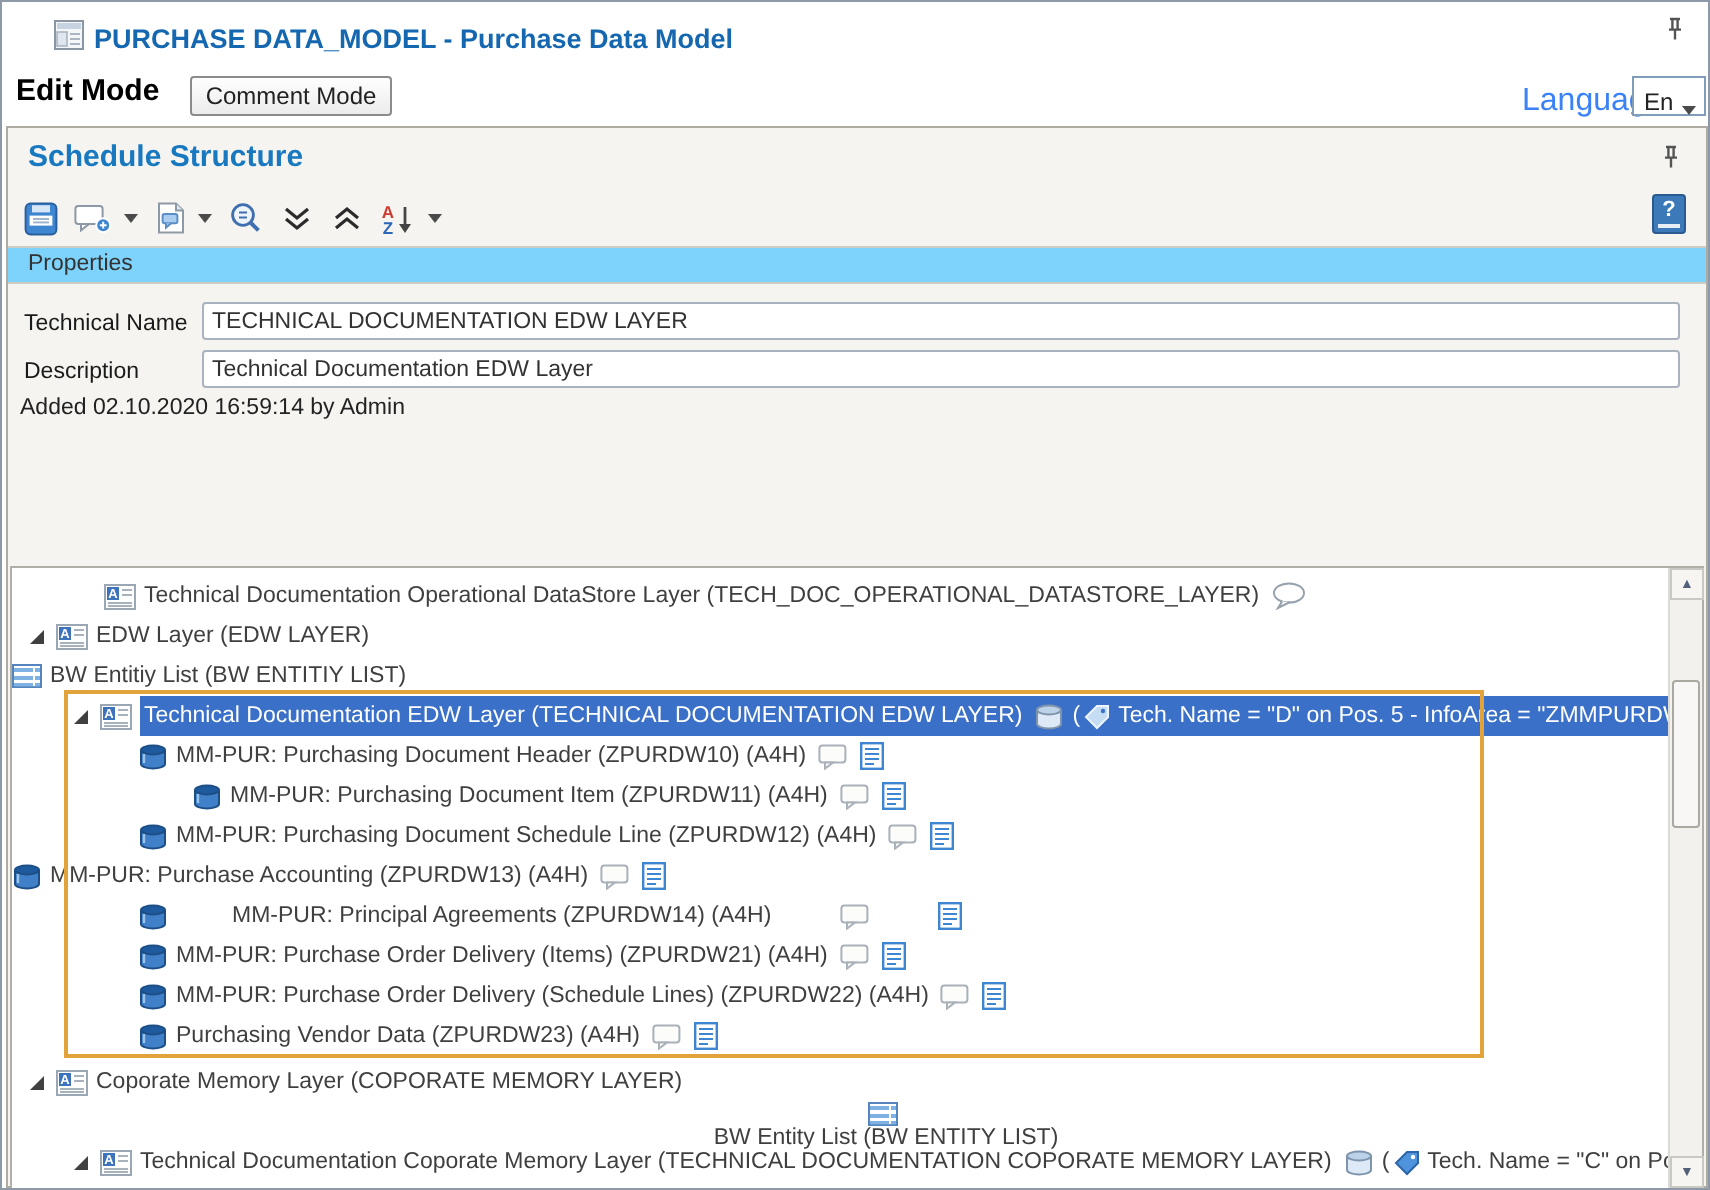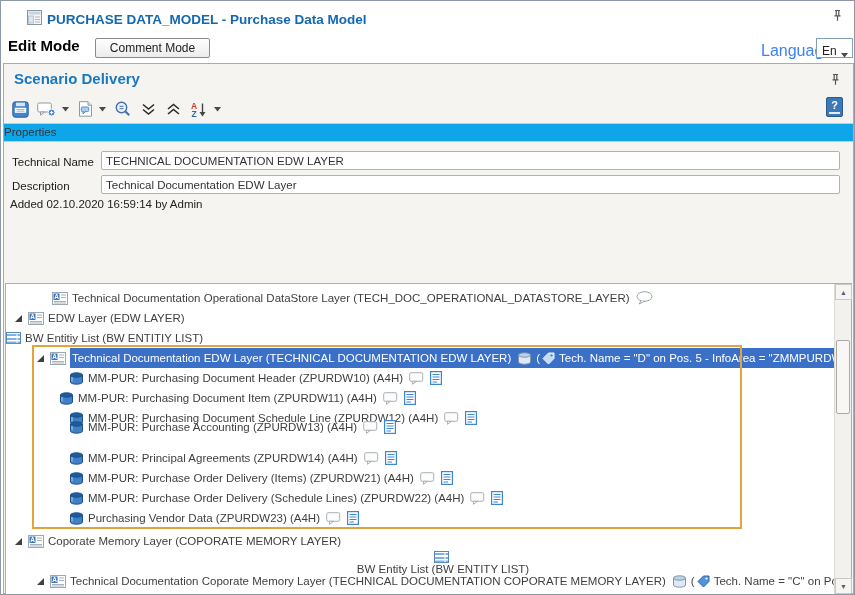--- a/index.html
+++ b/index.html
@@ -7,36 +7,36 @@
 body { font-family:"Liberation Sans", sans-serif; }
 #app { position:relative; width:855px; height:595px; background:#fff; border:1px solid #8d99a6; overflow:hidden; }
 
 
 .title-icon { position:absolute; left:25px; top:8px; }
 .doc-title { position:absolute; left:46px; top:11px; font-size:13.5px; font-weight:bold; color:#1568b0; }
 .pin-top { position:absolute; right:11px; top:7px; cursor:pointer; }
 
 
 .edit-mode { position:absolute; left:7px; top:36px; font-size:15px; font-weight:bold; color:#000; }
-.comment-btn { position:absolute; left:94px; top:37px; width:115px; height:20px; border:1px solid #8b8b8b; border-radius:2px; background:linear-gradient(#fefefe,#ececec); font-family:"Liberation Sans",sans-serif; font-size:12px; color:#222; cursor:pointer; }
+.comment-btn { position:absolute; left:94px; top:37px; width:101px; height:20px; border:1px solid #8b8b8b; border-radius:2px; background:linear-gradient(#fefefe,#ececec); font-family:"Liberation Sans",sans-serif; font-size:12px; color:#222; cursor:pointer; }
 .lang-label { position:absolute; left:760px; top:41px; font-size:16px; color:#3b82f6; }
 .lang-select { position:absolute; left:815px; top:37px; width:37px; height:20px; border:1px solid #7f9db9; background:#fff; font-size:12px; color:#222; padding:5px 0 0 5px; cursor:pointer; }
 .lang-caret { position:absolute; right:4px; top:8px; }
 
 
 .panel { position:absolute; left:2px; top:62px; width:851px; height:531px; background:#f5f4f0; border:1px solid #aeaca2; }
 .panel-title { position:absolute; left:10px; top:6px; font-size:15px; font-weight:bold; color:#1878c0; }
 .pin-panel { position:absolute; right:12px; top:8px; cursor:pointer; }
 .toolbar { position:absolute; left:8px; top:33px; height:24px; display:flex; align-items:center; gap:8px; }
 .tb-icon { display:flex; align-items:center; cursor:pointer; }
 .tb-caret { display:flex; align-items:center; cursor:pointer; margin-left:-2px; }
 .help-btn { position:absolute; right:10px; top:33px; width:17px; height:20px; background:#3c79b8; border:1px solid #2b5a90; border-radius:2px; color:#fff; font-size:11px; font-weight:bold; text-align:center; line-height:15px; cursor:pointer; }
 .help-bar { position:absolute; left:2px; right:2px; bottom:2px; height:2px; background:#e8eef6; }
 
-.props-bar { position:absolute; left:0; top:59px; width:849px; height:19px; background:#0ea5e9; border-top:1px solid #cdccc4; border-bottom:1px solid #cdccc4; font-size:11.5px; color:#333; line-height:17px; }
+.props-bar { position:absolute; left:0; top:59px; width:849px; height:19px; background:#7dd3fc; border-top:1px solid #cdccc4; border-bottom:1px solid #cdccc4; font-size:11.5px; color:#333; padding-left:10px; line-height:17px; }
 
 .field-label { position:absolute; left:8px; font-size:11.5px; color:#1a1a1a;text-align:right; }
 .field-input { position:absolute; left:97px; width:739px; height:19px; border:1px solid #a9b3bf; border-radius:2px; background:#fff; font-family:"Liberation Sans",sans-serif; font-size:11.5px; color:#333; padding:0 4px; }
 .added-line { position:absolute; left:6px; top:134px; font-size:11.5px; color:#222; }
 
 
 .treebox { position:absolute; left:1px; top:219px; width:847px; height:312px; background:#fff; border:1px solid #b0aea6; }
 .tree-viewport { position:absolute; left:0; top:0; width:828px; height:310px; overflow:hidden; }
 .tree-row { position:absolute; left:0; width:828px; height:20px; display:flex; align-items:center; font-size:11.5px; color:#3f3f3f; white-space:nowrap; cursor:default; }
 .exp { flex:0 0 14px; display:flex; align-items:center; cursor:pointer; }
@@ -77,21 +77,21 @@
   <button class="comment-btn">Comment Mode</button>
   <span class="lang-label">Language</span>
   <div class="lang-select">
     <span>En</span>
     <span class="lang-caret"><svg width="7" height="5">
           <polygon points="0,0 7,0 3.5,4.5" fill="#4a4a4a"></polygon>
         </svg></span>
   </div>
 
   <div class="panel">
-    <span class="panel-title">Scenario Delivery</span>
+    <span class="panel-title">Schedule Structure</span>
     <span class="pin-panel"><svg width="11" height="13" viewBox="0 0 11 13">
           <path d="M3 1.5 h5 M4.2 1.5 v5 M6.8 1.5 v5 M2.5 6.8 h6 M5.5 6.8 v5" stroke="#555" stroke-width="1.2" fill="none"></path>
         </svg></span>
 
     <div class="toolbar">
       <span class="tb-icon">
           <svg width="17" height="17" viewBox="0 0 17 17">
             <rect x="0.8" y="0.8" width="15.4" height="15.4" rx="2.5" fill="#3f86d2" stroke="#2a5f9e"></rect>
             <rect x="2.8" y="6.8" width="11.4" height="5" fill="#fff"></rect>
             <rect x="4" y="1.6" width="9" height="3.6" fill="#d7e6f6"></rect>
@@ -274,21 +274,21 @@
             <span class="trail-icon">
               <svg width="12" height="14" viewBox="0 0 12 14">
                 <rect x="0.6" y="0.6" width="10.8" height="12.8" fill="#fff" stroke="#3f86d2" stroke-width="1.2"></rect>
                 <line x1="2.5" y1="3.5" x2="9.5" y2="3.5" stroke="#3f86d2"></line>
                 <line x1="2.5" y1="6" x2="9.5" y2="6" stroke="#3f86d2"></line>
                 <line x1="2.5" y1="8.5" x2="9.5" y2="8.5" stroke="#3f86d2"></line>
                 <line x1="2.5" y1="11" x2="7" y2="11" stroke="#3f86d2"></line>
               </svg>
             </span>
           </div>
-          <div class="tree-row" style="top: 104px; padding-left: 53px;">
+          <div class="tree-row" style="top: 104px; padding-left: 90px;">
             <span class="t-icon">
               <svg width="15" height="13" viewBox="0 0 15 13">
                 <path d="M1.5 3 v7 a6 2.2 0 0 0 12 0 v-7" fill="#4080c8" stroke="#1d4f86"></path>
                 <ellipse cx="7.5" cy="3" rx="6" ry="2.2" fill="#1d5a9e" stroke="#1d4f86"></ellipse>
                 <path d="M3 5 v4.5" stroke="#9cc4ea" stroke-width="1.2"></path>
               </svg>
             </span>
             <span class="">MM-PUR: Purchasing Document Item (ZPURDW11) (A4H)</span>
             <span class="trail-icon">
               <svg width="15" height="13" viewBox="0 0 15 13">
@@ -324,21 +324,21 @@
             <span class="trail-icon">
               <svg width="12" height="14" viewBox="0 0 12 14">
                 <rect x="0.6" y="0.6" width="10.8" height="12.8" fill="#fff" stroke="#3f86d2" stroke-width="1.2"></rect>
                 <line x1="2.5" y1="3.5" x2="9.5" y2="3.5" stroke="#3f86d2"></line>
                 <line x1="2.5" y1="6" x2="9.5" y2="6" stroke="#3f86d2"></line>
                 <line x1="2.5" y1="8.5" x2="9.5" y2="8.5" stroke="#3f86d2"></line>
                 <line x1="2.5" y1="11" x2="7" y2="11" stroke="#3f86d2"></line>
               </svg>
             </span>
           </div>
-          <div class="tree-row" style="top: 133px; padding-left: 63px;">
+          <div class="tree-row" style="top: 144px; ">
             <span class="t-icon">
               <svg width="15" height="13" viewBox="0 0 15 13">
                 <path d="M1.5 3 v7 a6 2.2 0 0 0 12 0 v-7" fill="#4080c8" stroke="#1d4f86"></path>
                 <ellipse cx="7.5" cy="3" rx="6" ry="2.2" fill="#1d5a9e" stroke="#1d4f86"></ellipse>
                 <path d="M3 5 v4.5" stroke="#9cc4ea" stroke-width="1.2"></path>
               </svg>
             </span>
             <span class="">MM-PUR: Purchase Accounting (ZPURDW13) (A4H)</span>
             <span class="trail-icon">
               <svg width="15" height="13" viewBox="0 0 15 13">
@@ -349,21 +349,21 @@
             <span class="trail-icon">
               <svg width="12" height="14" viewBox="0 0 12 14">
                 <rect x="0.6" y="0.6" width="10.8" height="12.8" fill="#fff" stroke="#3f86d2" stroke-width="1.2"></rect>
                 <line x1="2.5" y1="3.5" x2="9.5" y2="3.5" stroke="#3f86d2"></line>
                 <line x1="2.5" y1="6" x2="9.5" y2="6" stroke="#3f86d2"></line>
                 <line x1="2.5" y1="8.5" x2="9.5" y2="8.5" stroke="#3f86d2"></line>
                 <line x1="2.5" y1="11" x2="7" y2="11" stroke="#3f86d2"></line>
               </svg>
             </span>
           </div>
-          <div class="tree-row" style="top: 164px; padding-left: 63px;">
+          <div class="tree-row" style="top: 164px; padding-left: 63px; gap: 28px;">
             <span class="t-icon">
               <svg width="15" height="13" viewBox="0 0 15 13">
                 <path d="M1.5 3 v7 a6 2.2 0 0 0 12 0 v-7" fill="#4080c8" stroke="#1d4f86"></path>
                 <ellipse cx="7.5" cy="3" rx="6" ry="2.2" fill="#1d5a9e" stroke="#1d4f86"></ellipse>
                 <path d="M3 5 v4.5" stroke="#9cc4ea" stroke-width="1.2"></path>
               </svg>
             </span>
             <span class="">MM-PUR: Principal Agreements (ZPURDW14) (A4H)</span>
             <span class="trail-icon">
               <svg width="15" height="13" viewBox="0 0 15 13">

